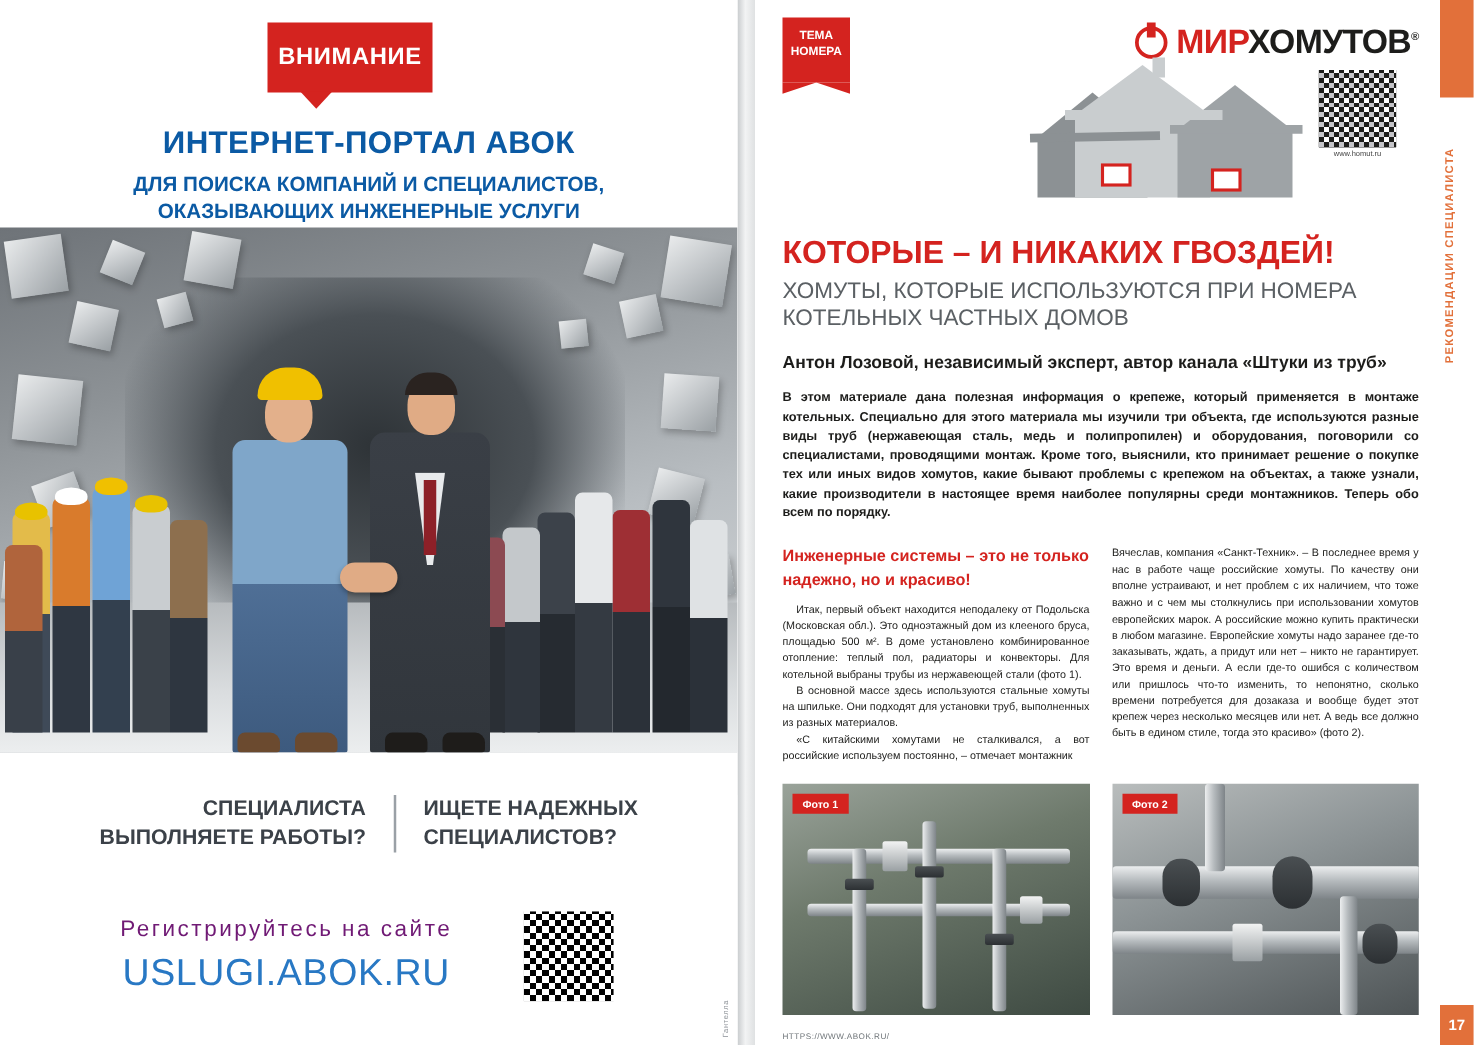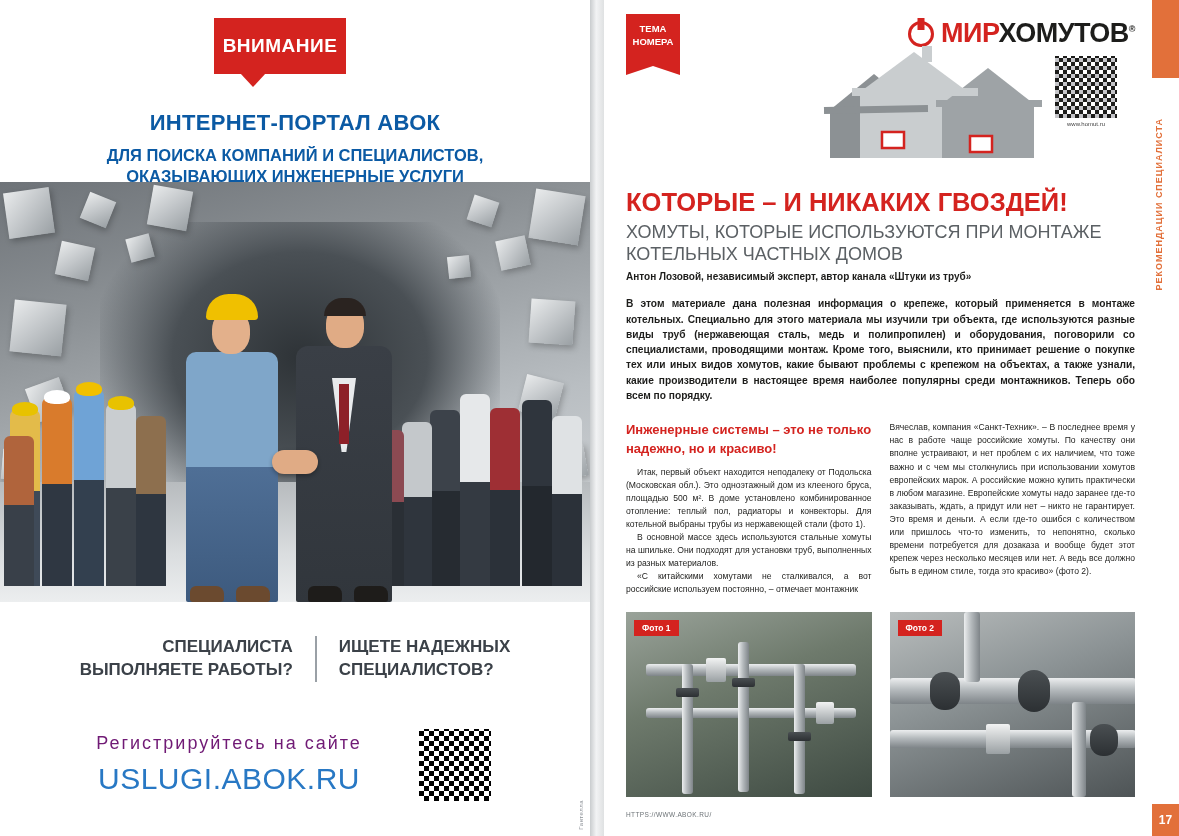--- a/index.html
+++ b/index.html
@@ -35,25 +35,25 @@
   }
   .attention-badge:after {
     content: "";
     position: absolute; bottom: -13px; left: 26px;
     width: 0; height: 0;
     border-left: 13px solid transparent;
     border-right: 13px solid transparent;
     border-top: 14px solid #d4231f;
   }
   .ad-title {
-    margin-top: 36px;
+    margin-top: 26px;
     text-align: center;
     color: #0b5aa4;
     font-weight: bold;
-    font-size: 22px;
+    font-size: 25px;
     letter-spacing: 0.3px;
   }
   .ad-sub {
     margin-top: 9px;
     text-align: center;
     color: #0b5aa4;
     font-weight: bold;
     font-size: 16.5px;
     line-height: 1.3;
   }
@@ -211,21 +211,21 @@
   }
   .qr-caption { position:absolute; right: 18px; top: 107px; width: 62px; text-align:center; font-size:6px; color:#444; }
 
   .art-title {
     color: #d4231f; font-weight: bold; font-size: 25.5px; line-height: 1.1;
     margin-top: 6px;
   }
   .art-subtitle {
     color: #5b6064; font-size: 18px; line-height: 1.2; margin-top: 6px;
   }
-  .art-author { font-size: 10px; font-weight: bold; color:#1d1d1b; margin-top: 6px; }
+  .art-author { font-size: 14px; font-weight: bold; color:#1d1d1b; margin-top: 16px; }
   .art-lead {
     margin-top: 14px; font-size: 10.2px; font-weight: bold; line-height: 1.5;
     color:#1d1d1b; text-align: justify;
   }
   .cols { display:flex; gap: 18px; margin-top: 18px; }
   .col { width: 246px; }
   .kicker { color:#d4231f; font-weight: bold; font-size: 13px; line-height:1.4; margin-bottom: 8px; }
   .body-p { font-size: 8.6px; line-height: 1.52; text-align: justify; color:#1d1d1b; text-indent: 11px; }
   .body-p + .body-p { margin-top: 0; }
 
@@ -394,21 +394,21 @@
           <rect x="100" y="6" width="10" height="16" fill="#c9cdcf"></rect>
         </svg>
       </div>
 
       <div class="qr-small"></div>
       <div class="qr-caption">www.homut.ru</div>
     </div>
 
     <div class="art-title">КОТОРЫЕ – И НИКАКИХ ГВОЗДЕЙ!</div>
     <div class="art-subtitle">
-      <div>ХОМУТЫ, КОТОРЫЕ ИСПОЛЬЗУЮТСЯ ПРИ МОНТАЖЕ</div>
+      <div>ХОМУТЫ, КОТОРЫЕ ИСПОЛЬЗУЮТСЯ ПРИ НОМЕРА</div>
       <div>КОТЕЛЬНЫХ ЧАСТНЫХ ДОМОВ</div>
     </div>
     <div class="art-author">Антон Лозовой, независимый эксперт, автор канала «Штуки из труб»</div>
     <div class="art-lead">В этом материале дана полезная информация о крепеже, который применяется в монтаже котельных. Специально для этого материала мы изучили три объекта, где используются разные виды труб (нержавеющая сталь, медь и полипропилен) и оборудования, поговорили со специалистами, проводящими монтаж. Кроме того, выяснили, кто принимает решение о покупке тех или иных видов хомутов, какие бывают проблемы с крепежом на объектах, а также узнали, какие производители в настоящее время наиболее популярны среди монтажников. Теперь обо всем по порядку.</div>
 
     <div class="cols">
       <div class="col">
         <div class="kicker">Инженерные системы – это не только надежно, но и красиво!</div>
         <p class="body-p">Итак, первый объект находится неподалеку от Подольска (Московская обл.). Это одноэтажный дом из клееного бруса, площадью 500 м². В доме установлено комбинированное отопление: теплый пол, радиаторы и конвекторы. Для котельной выбраны трубы из нержавеющей стали (фото 1).</p>
         <p class="body-p">В основной массе здесь используются стальные хомуты на шпильке. Они подходят для установки труб, выполненных из разных материалов.</p>

